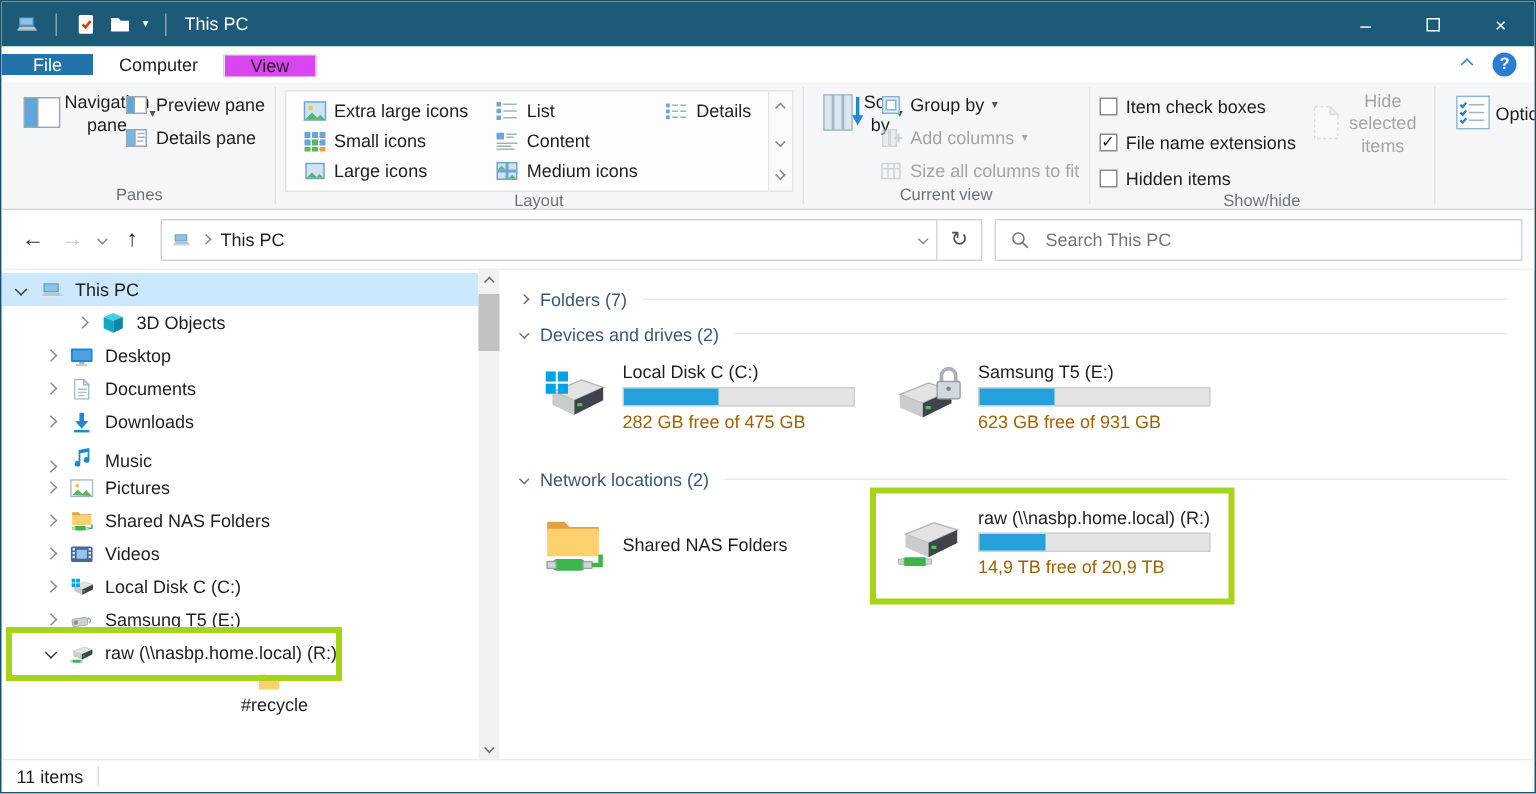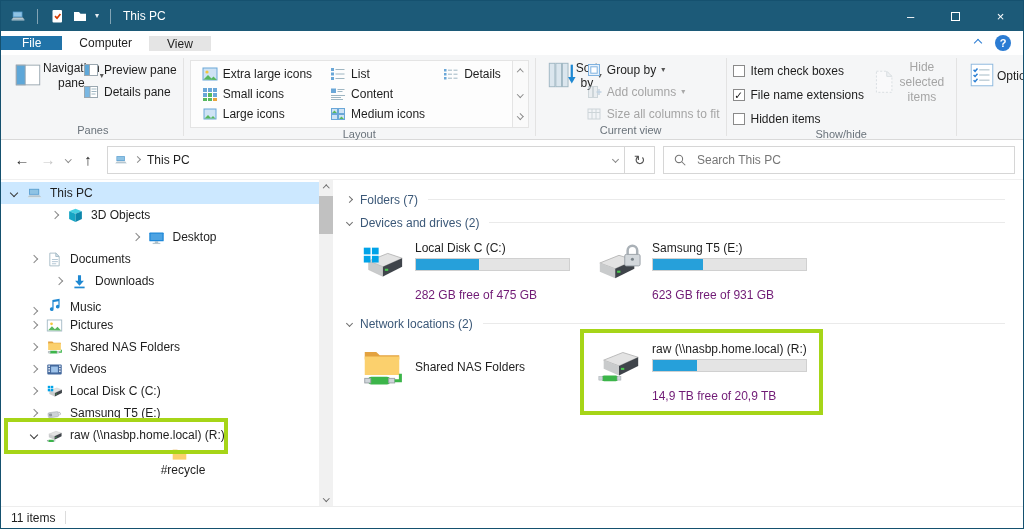--- a/index.html
+++ b/index.html
@@ -16,21 +16,21 @@
   .qat .ddv{font-size:8px;color:#fff;opacity:.9}
   .wtitle{margin-left:8px;font-size:12px}
   .wctrls{margin-left:auto;display:flex;height:100%}
   .wbtn{width:45px;height:100%;display:flex;align-items:center;justify-content:center;font-size:13px;color:#fff}
   .maxbox{width:9px;height:9px;border:1px solid #fff;display:inline-block}
 
   
   .tabrow{height:24px;background:#fff;display:flex;align-items:center;flex:none}
   .tab{display:flex;align-items:center;padding:0 17px;color:#1e1e1e}
   .tab.filetab{background:var(--filetab);color:#fff;padding:0 21px}
-  .tab.active{background:#e5e5e5;border:1px solid #e4e4e4;border-bottom:none}
+  .tab.active{background:#d946ef;border:1px solid #e4e4e4;border-bottom:none}
   .tabspacer{flex:1}
   .ribrt{display:flex;align-items:center;gap:14px;padding-right:12px}
   .help{width:16px;height:16px;border-radius:50%;background:#2b7cd3;color:#fff;font-size:11px;font-weight:bold;display:flex;align-items:center;justify-content:center}
 
   
   .cv{display:inline-block;width:6px;height:6px;border-right:1.4px solid #8a8a8a;border-bottom:1.4px solid #8a8a8a;flex:none}
   .cv.r{transform:rotate(-45deg)}
   .cv.d{transform:rotate(45deg)}
   .cv.u{transform:rotate(225deg)}
   .cv.dark{border-color:#3a3a3a}
@@ -97,21 +97,21 @@
   .ghlabel{color:#3b5878;white-space:nowrap}
   .ghrule{flex:1;height:1px;background:#eaeaea;margin-left:10px}
   .tgrid{display:grid;grid-template-columns:237px 237px;margin:6px 0 10px 14px}
   .tcell{min-height:58px}
   .tile{display:flex;gap:10px;min-height:54px}
   .tile.tcenter{align-items:center}
   .tinfo{padding-top:1px}
   .tname{margin-bottom:3px;white-space:nowrap}
   .track{width:155px;height:13px;background:#e4e4e4;border:1px solid #d0d0d0}
   .fill{height:100%;background:var(--fill)}
-  .tfree{margin-top:17px;color:#701a75;white-space:nowrap}
+  .tfree{margin-top:3px;color:#a16207;white-space:nowrap}
   .ann{border:4px solid var(--ann);padding:8px 12px;margin:-12px -16px;width:fit-content}
   .sideann{position:absolute;left:3px;top:417px;width:224px;height:36px;border:4px solid var(--ann);pointer-events:none;z-index:6}
 
   
   .statusbar{height:22px;border-top:1px solid #ededed;display:flex;align-items:center;padding-left:10px;gap:10px;flex:none}
   .ssep{width:1px;height:13px;background:#dcdcdc}
 </style>
 </head>
 <body>
 
@@ -482,21 +482,21 @@
           <i class="cv r"></i>
           <span class="ic s17">
             <svg viewBox="0 0 20 20">
               <path fill="#45cfe2" d="M10 2l7.5 3L10 8 2.5 5z"></path>
               <path fill="#16a5c4" d="M2.5 5L10 8v9.5L2.5 14z"></path>
               <path fill="#0d86ab" d="M17.5 5L10 8v9.5l7.5-3.5z"></path>
             </svg>
           </span>
           <span class="slabel">3D Objects</span>
         </div>
-        <div class="srow" style="padding-left: 26px; justify-content: center;">
+        <div class="srow" style="padding-left: 26px;">
           <i class="cv r"></i>
           <span class="ic s17">
             <svg viewBox="0 0 20 20">
               <rect x="1.5" y="4" width="17" height="10.5" rx="1" fill="#1d87d8"></rect>
               <rect x="3" y="5.5" width="14" height="7.5" fill="#4da3e2"></rect>
               <rect x="8" y="14.5" width="4" height="1.8" fill="#9fb6c2"></rect>
               <rect x="5.5" y="16.3" width="9" height="1.4" fill="#b6c6cf"></rect>
             </svg>
           </span>
           <span class="slabel">Desktop</span>
@@ -507,21 +507,21 @@
             <svg viewBox="0 0 20 20">
               <path fill="#fff" stroke="#9fb6c2" d="M4.5 2.5h7l4 4v11h-11z"></path>
               <path fill="#dce8f0" stroke="#9fb6c2" d="M11.5 2.5l4 4h-4z"></path>
               <g stroke="#a9bfcf" fill="none">
                 <path d="M7 10h7M7 12.5h7M7 15h5"></path>
               </g>
             </svg>
           </span>
           <span class="slabel">Documents</span>
         </div>
-        <div class="srow" style="padding-left: 26px; margin-left: 25px;">
+        <div class="srow" style="padding-left: 26px;">
           <i class="cv r"></i>
           <span class="ic s17">
             <svg viewBox="0 0 20 20">
               <path fill="#1e88d2" d="M8.2 2.5h3.6V9h3.4L10 15 4.8 9h3.4z"></path>
               <rect x="4" y="16" width="12" height="2" fill="#1e88d2"></rect>
             </svg>
           </span>
           <span class="slabel">Downloads</span>
         </div>
         <div class="srow" style="padding-left: 26px; align-items: flex-end;">

